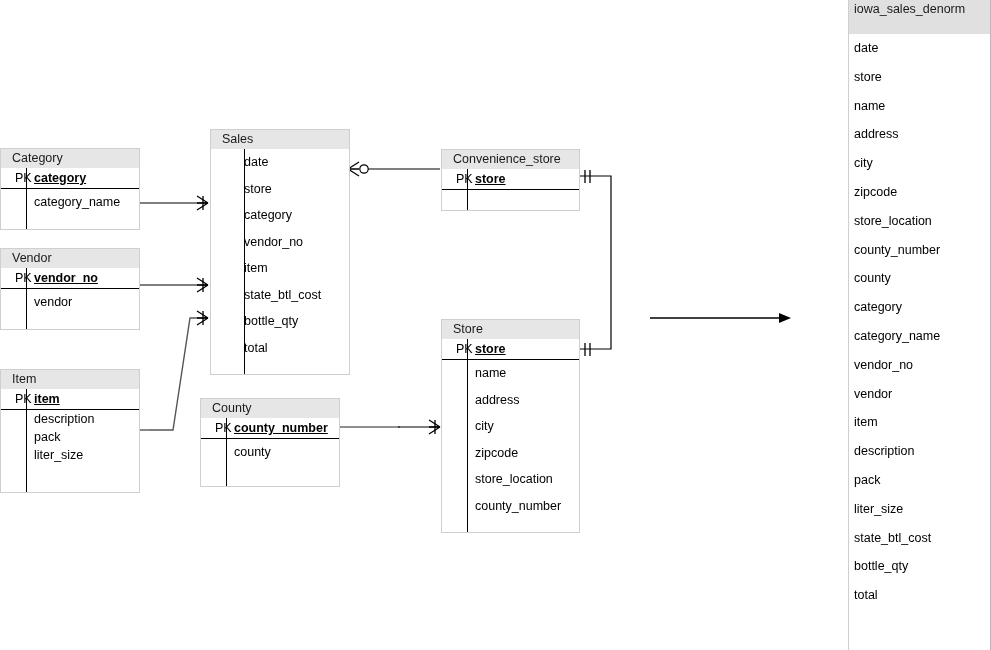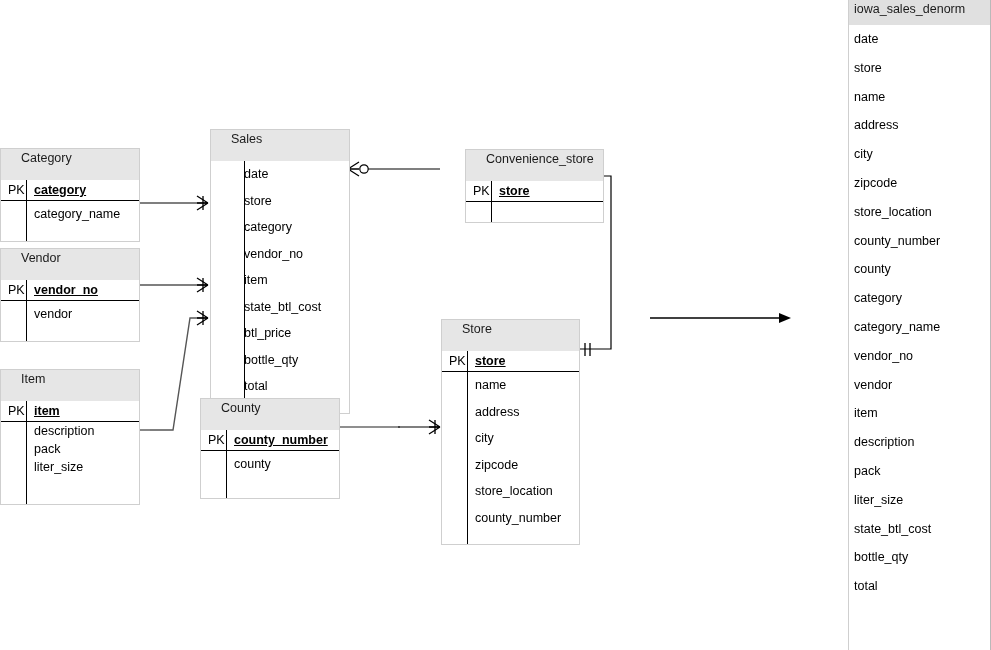--- a/index.html
+++ b/index.html
@@ -29,23 +29,23 @@
 
   
   .entity {
     position: absolute;
     background: #ffffff;
     border: 1px solid #cfcfcf;
     box-sizing: border-box;
   }
   .entity .ent-title {
     background: #e6e6e6;
-    height: 31px;
+    height: 19px;
     line-height: 19px;
-    padding-left: 20px;
+    padding-left: 11px;
     font-size: 12.5px;
     color: #1a1a1a;
     box-sizing: border-box;
     white-space: nowrap;
     overflow: hidden;
   }
   .entity .ent-body {
     position: relative;
   }
   
@@ -64,21 +64,21 @@
   .ent-row {
     position: relative;
     display: flex;
     align-items: center;
     box-sizing: border-box;
     white-space: nowrap;
   }
   .ent-row .pk {
     width: 25px;
     flex: none;
-    padding-left: 7px;
+    padding-left: 14px;
     font-size: 12.5px;
     box-sizing: border-box;
   }
   .ent-row .fld {
     padding-left: 8px;
     font-size: 12.5px;
     box-sizing: border-box;
   }
   .ent-row.key .fld {
     font-weight: bold;
@@ -100,21 +100,21 @@
     width: 143px;
     height: 650px;
     background: #ffffff;
     border-left: 1px solid #cfcfcf;
     border-right: 1px solid #b9b9b9;
     box-sizing: border-box;
     overflow: hidden;
   }
   #fieldlist .fl-title {
     background: #e0e0e0;
-    height: 25px;
+    height: 34px;
     line-height: 18px;
     padding-left: 5px;
     font-size: 12.5px;
     color: #1a1a1a;
     white-space: nowrap;
   }
   #fieldlist .fl-item {
     height: 28.8px;
     line-height: 28.8px;
     padding-left: 5px;
@@ -257,24 +257,20 @@
           <div class="ent-row" style="height: 26.5px;">
             <div class="pk"></div>
             <div class="fld">item</div>
           </div>
           <div class="ent-row" style="height: 26.5px;">
             <div class="pk"></div>
             <div class="fld">state_btl_cost</div>
           </div>
           <div class="ent-row" style="height: 26.5px;">
             <div class="pk"></div>
-            <div class="fld">btl_price</div>
-          </div>
-          <div class="ent-row" style="height: 26.5px;">
-            <div class="pk"></div>
             <div class="fld">bottle_qty</div>
           </div>
           <div class="ent-row" style="height: 26.5px;">
             <div class="pk"></div>
             <div class="fld">total</div>
           </div>
           <div class="ent-tail"></div>
         </div>
       </div>
       <div class="entity" style="left: 200px; top: 398px; width: 140px;">
@@ -284,21 +280,21 @@
             <div class="pk">PK</div>
             <div class="fld">county_number</div>
           </div>
           <div class="ent-row" style="height: 26.5px;">
             <div class="pk"></div>
             <div class="fld">county</div>
           </div>
           <div class="ent-tail" style="height: 20px;"></div>
         </div>
       </div>
-      <div class="entity" style="left: 441px; top: 149px; width: 139px; margin-left: 24px;">
+      <div class="entity" style="left: 441px; top: 149px; width: 139px;">
         <div class="ent-title">Convenience_store</div>
         <div class="ent-body">
           <div class="ent-row key" style="height: 21px;">
             <div class="pk">PK</div>
             <div class="fld">store</div>
           </div>
           <div class="ent-tail" style="height: 20px;"></div>
         </div>
       </div>
       <div class="entity" style="left: 441px; top: 319px; width: 139px;">

